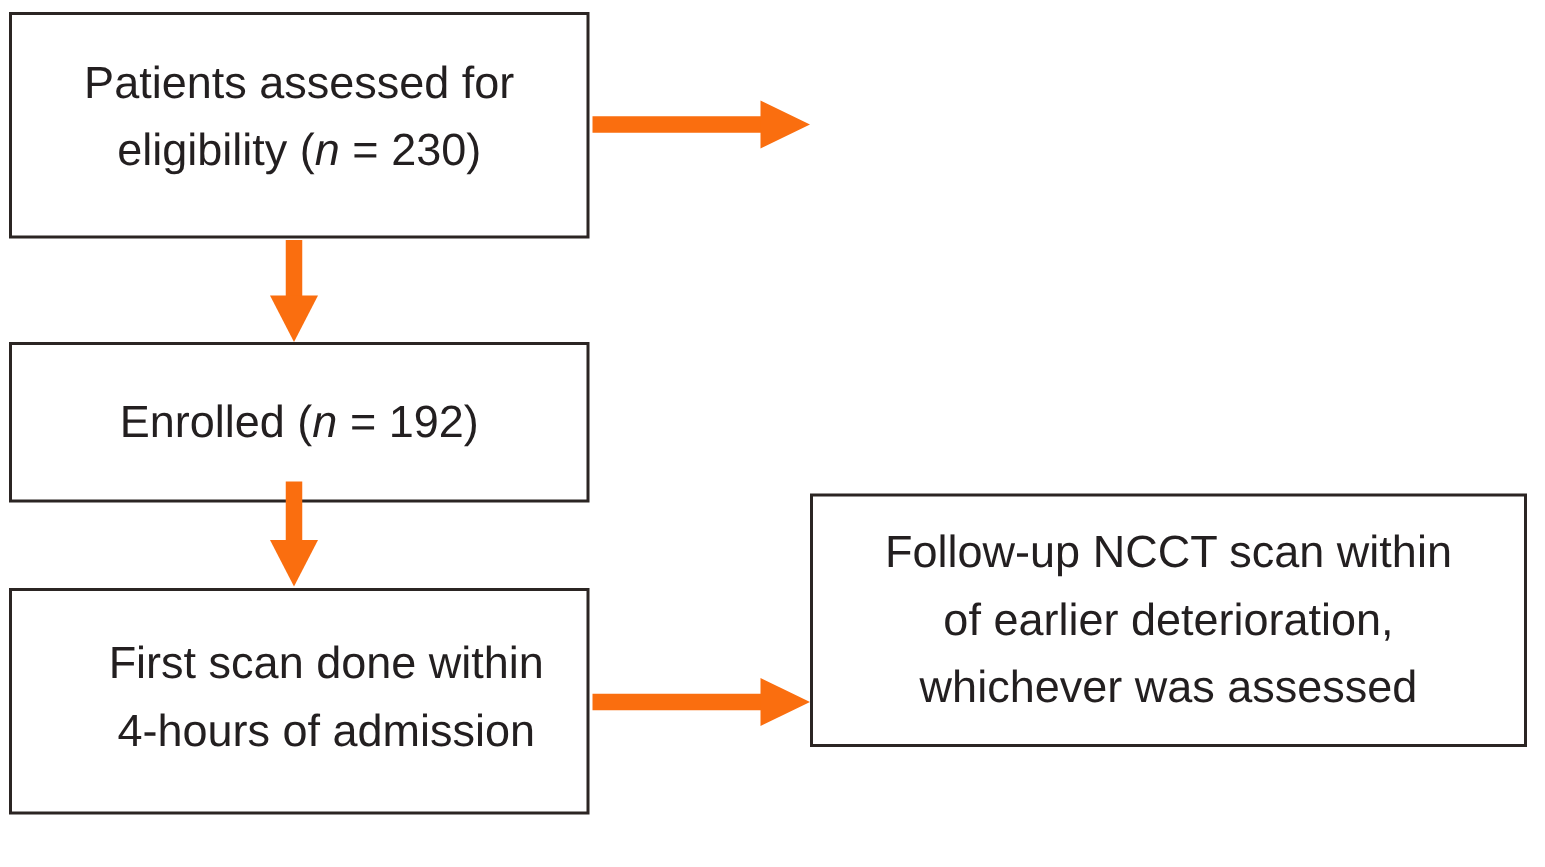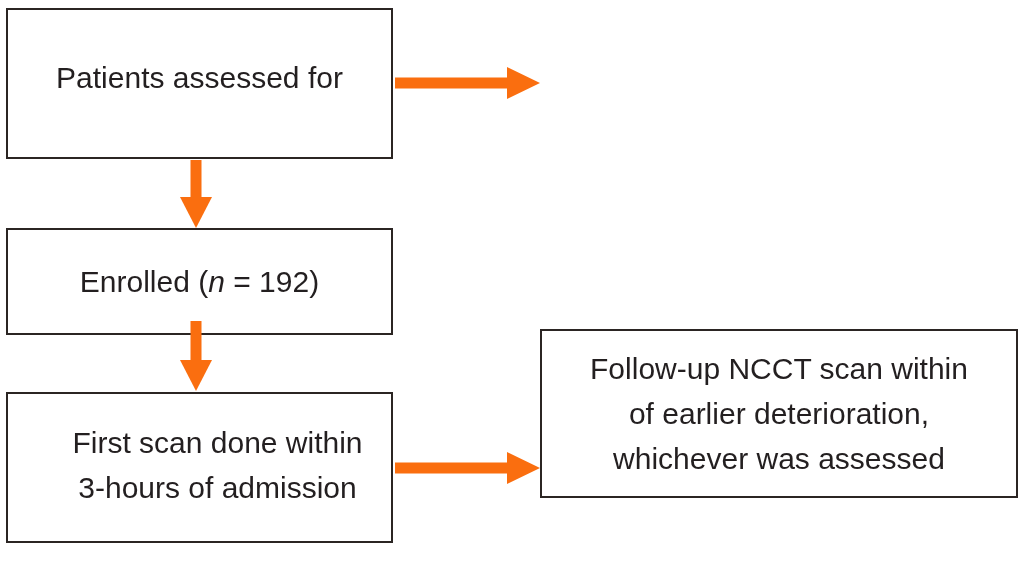--- a/index.html
+++ b/index.html
@@ -58,30 +58,31 @@
   .arrow-enrolled-firstscan { left: 180px; top: 321px; width: 31px;  height: 70px; }
   .arrow-firstscan-followup { left: 395px; top: 452px; width: 145px; height: 31px; }
 </style>
 </head>
 <body>
 
 <div class="canvas">
 
   <div class="box box-assessed">
     <div><span>Patients assessed for</span></div>
+    <div><span>eligibility (</span><span class="n-italic">n</span><span> = 230)</span></div>
   </div>
 
 
   <div class="box box-enrolled">
     <div><span>Enrolled (</span><span class="n-italic">n</span><span> = 192)</span></div>
   </div>
 
   <div class="box box-first-scan">
     <div>First scan done within</div>
-    <div>3-hours of admission</div>
+    <div>4-hours of admission</div>
   </div>
 
   <div class="box box-follow-up">
     <div>Follow-up NCCT scan within</div>
     <div>of earlier deterioration,</div>
     <div>whichever was assessed</div>
   </div>
 
   <div class="arrow arrow-right arrow-assessed-excluded">
     <div class="shaft"></div>

